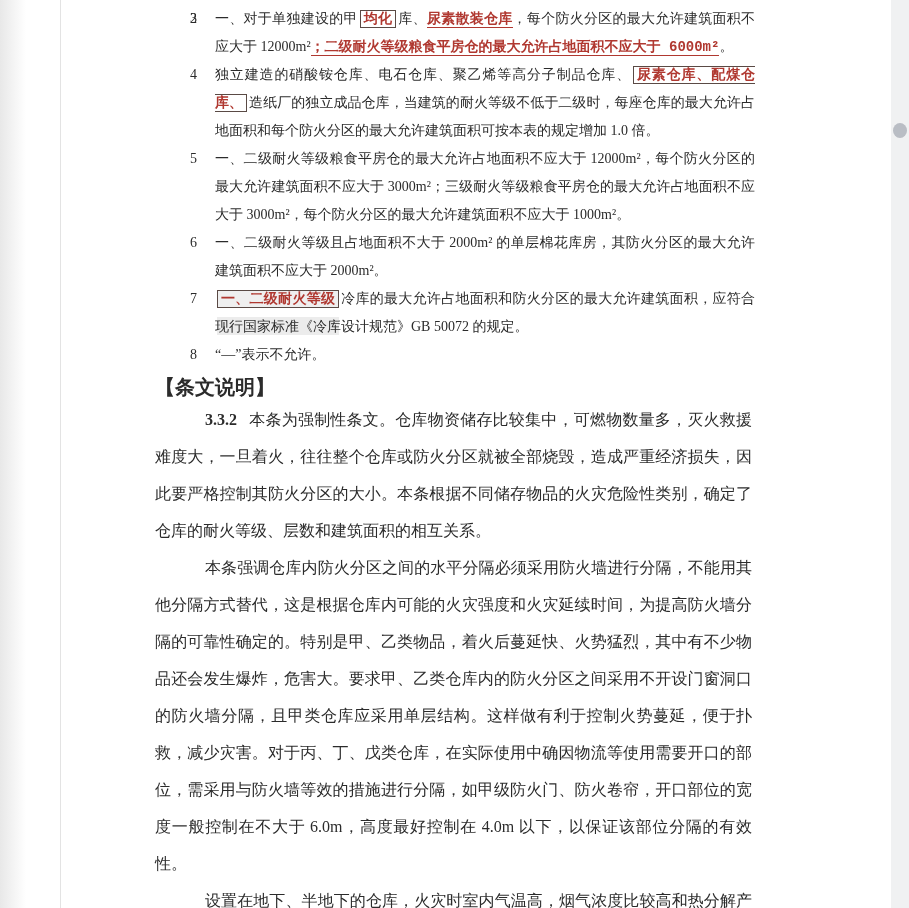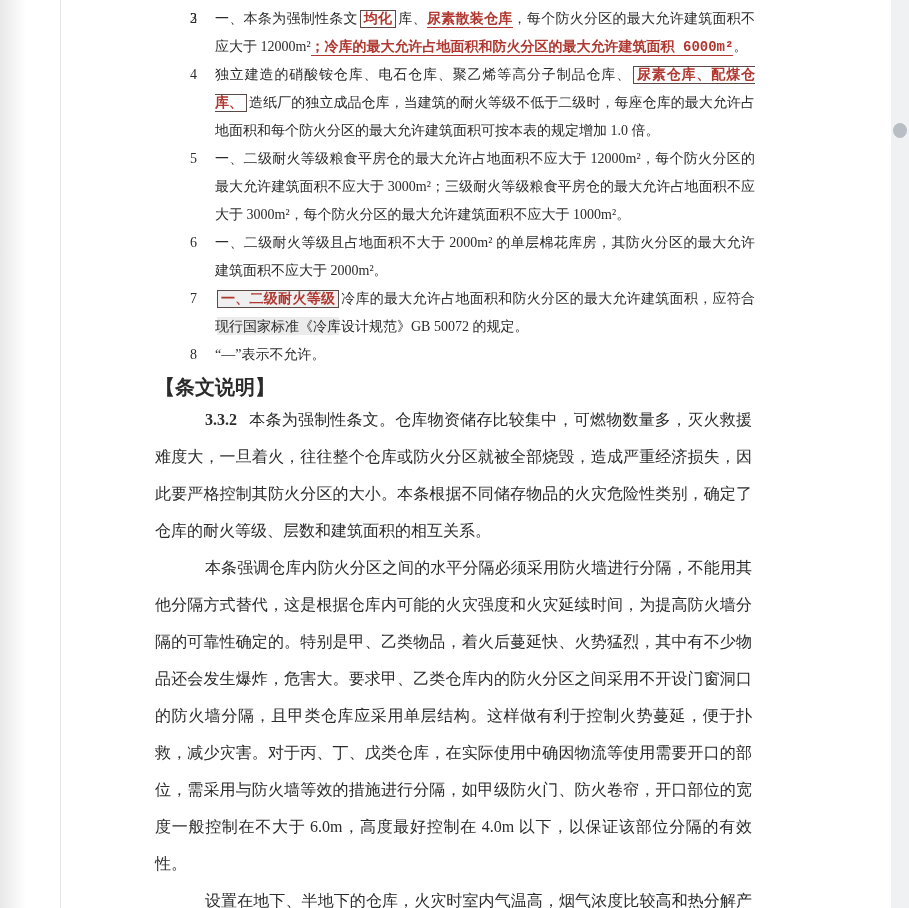--- a/index.html
+++ b/index.html
@@ -32,21 +32,21 @@
 </style>
 </head>
 <body>
 
 <div class="left-shadow"></div>
 <div class="edge-line"></div>
 
 <div class="page">
   <div id="notes">
       <div class="note"><span class="num">2</span></div>
-      <div class="note"><span class="num">3</span><span class="">一、本条为强制性条文</span><span class="rd bx">均化</span><span class="">库、</span><span class="rd un">尿素散装仓库</span><span class="">，每个防火分区的最大允许建筑面积不应大于 12000m²</span><span class="rd un">；冷库的最大允许占地面积和防火分区的最大允许建筑面积 6000m²</span><span class="">。</span></div>
+      <div class="note"><span class="num">3</span><span class="">一、对于单独建设的甲</span><span class="rd bx">均化</span><span class="">库、</span><span class="rd un">尿素散装仓库</span><span class="">，每个防火分区的最大允许建筑面积不应大于 12000m²</span><span class="rd un">；二级耐火等级粮食平房仓的最大允许占地面积不应大于 6000m²</span><span class="">。</span></div>
       <div class="note"><span class="num">4</span><span class="">独立建造的硝酸铵仓库、电石仓库、聚乙烯等高分子制品仓库、</span><span class="rd bx">尿素仓库、配煤仓库、</span><span class="">造纸厂的独立成品仓库，当建筑的耐火等级不低于二级时，每座仓库的最大允许占地面积和每个防火分区的最大允许建筑面积可按本表的规定增加 1.0 倍。</span></div>
       <div class="note"><span class="num">5</span><span class="">一、二级耐火等级粮食平房仓的最大允许占地面积不应大于 12000m²，每个防火分区的最大允许建筑面积不应大于 3000m²；三级耐火等级粮食平房仓的最大允许占地面积不应大于 3000m²，每个防火分区的最大允许建筑面积不应大于 1000m²。</span></div>
       <div class="note"><span class="num">6</span><span class="">一、二级耐火等级且占地面积不大于 2000m² 的单层棉花库房，其防火分区的最大允许建筑面积不应大于 2000m²。</span></div>
       <div class="note"><span class="num">7</span><span class="rd bx un sh">一、二级耐火等级</span><span class="">冷库的最大允许占地面积和防火分区的最大允许建筑面积，应符合现行国家标准《冷库设计规范》GB 50072 的规定。</span></div>
       <div class="note"><span class="num">8</span><span class="">“—”表示不允许。</span></div>
     </div>
   <div class="c-head">【条文说明】</div>
   <div id="paras">
       <p class="cpar"><span class="lead">3.3.2</span>本条为强制性条文。仓库物资储存比较集中，可燃物数量多，灭火救援难度大，一旦着火，往往整个仓库或防火分区就被全部烧毁，造成严重经济损失，因此要严格控制其防火分区的大小。本条根据不同储存物品的火灾危险性类别，确定了仓库的耐火等级、层数和建筑面积的相互关系。</p>
       <p class="cpar">本条强调仓库内防火分区之间的水平分隔必须采用防火墙进行分隔，不能用其他分隔方式替代，这是根据仓库内可能的火灾强度和火灾延续时间，为提高防火墙分隔的可靠性确定的。特别是甲、乙类物品，着火后蔓延快、火势猛烈，其中有不少物品还会发生爆炸，危害大。要求甲、乙类仓库内的防火分区之间采用不开设门窗洞口的防火墙分隔，且甲类仓库应采用单层结构。这样做有利于控制火势蔓延，便于扑救，减少灾害。对于丙、丁、戊类仓库，在实际使用中确因物流等使用需要开口的部位，需采用与防火墙等效的措施进行分隔，如甲级防火门、防火卷帘，开口部位的宽度一般控制在不大于 6.0m，高度最好控制在 4.0m 以下，以保证该部位分隔的有效性。</p>

